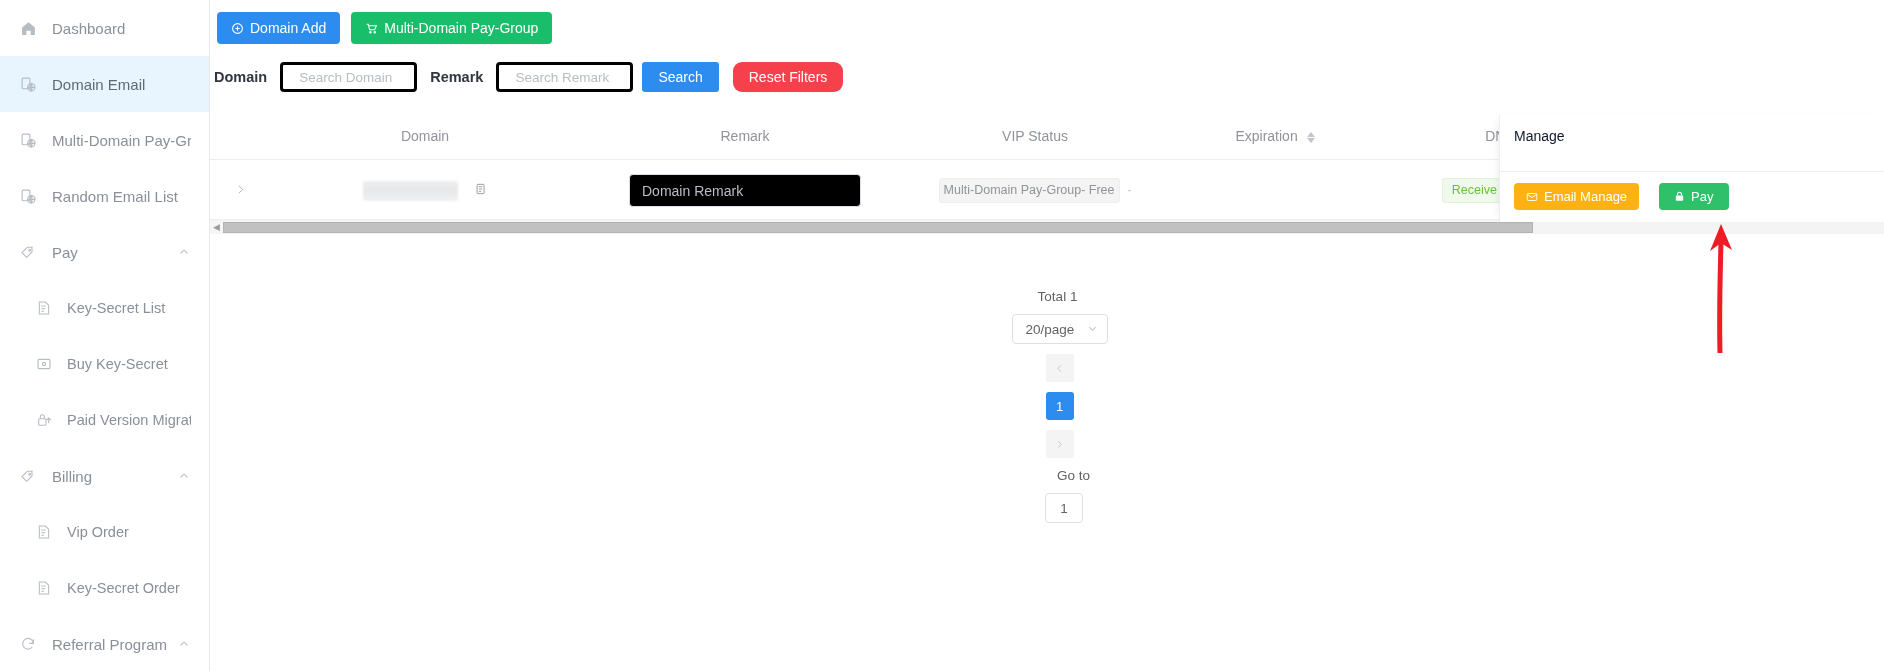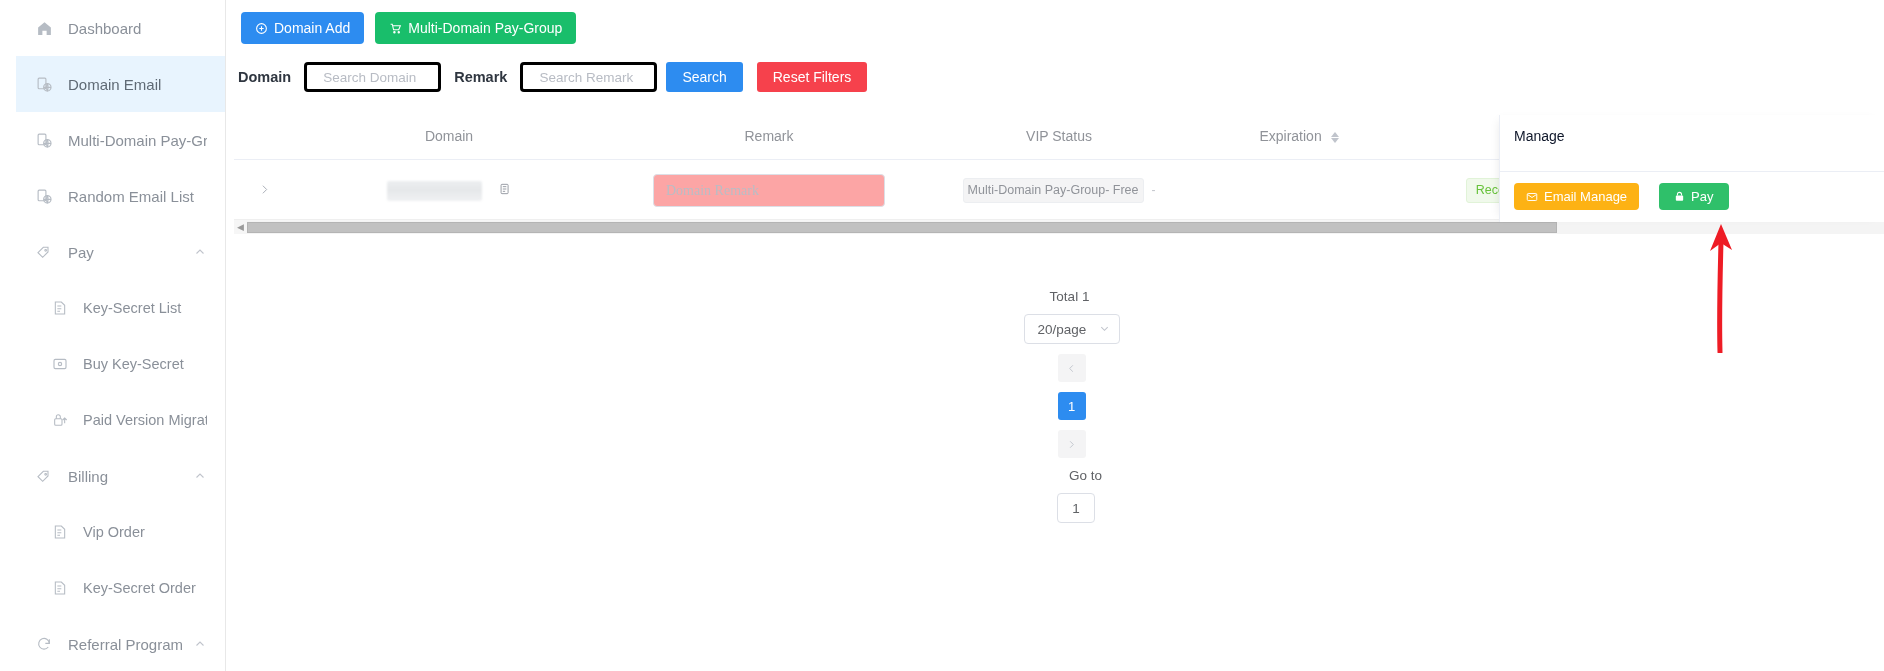--- a/index.html
+++ b/index.html
@@ -15,21 +15,20 @@
 
   
   .sidebar {
     width: 210px;
     flex: 0 0 210px;
     height: 671px;
     background: #ffffff;
     border-right: 1px solid #e8e8e8;
     overflow: hidden;
     position: relative;
-    margin-left: 16px;
   }
   .nav-item {
     height: 56px;
     display: flex;
     align-items: center;
     padding: 0 18px;
     color: #8a9099;
     font-size: 15px;
     cursor: pointer;
     white-space: nowrap;
@@ -51,21 +50,20 @@
   }
   .nav-item .chev svg { display: block; }
 
   
   .main {
     flex: 1 1 auto;
     height: 671px;
     background: #ffffff;
     position: relative;
     overflow: hidden;
-    margin-left: 8px;
   }
 
   .toolbar { padding: 12px 0 0 7px; display: flex; gap: 11px; align-items: center; }
   .btn {
     border: none;
     border-radius: 4px;
     font-size: 14px;
     font-family: "Liberation Sans", sans-serif;
     color: #fff;
     display: inline-flex;
@@ -95,21 +93,21 @@
     font-size: 13.5px;
     font-family: "Liberation Sans", sans-serif;
     color: #606266;
     background: #fff;
     outline: none;
   }
   .ipt::placeholder { color: #b8bcc4; }
   .ipt-domain { width: 137px; }
   .ipt-remark { width: 137px; }
   .btn-search { background: #2d8cf0; padding: 0 16px; height: 30px; border-radius: 3px; }
-  .btn-reset  { background: #f6414c; padding: 0 16px; height: 30px; border-radius: 3px; margin-left: 5px; }
+  .btn-reset  { background: #f6414c; padding: 0 16px; height: 30px; border-radius: 9px; margin-left: 5px; }
 
   
   .table-wrap {
     margin-top: 22px;
     position: relative;
     height: 120px;
     border-top: 1px solid #ffffff;
   }
   .table-scroll {
     position: absolute;
@@ -157,24 +155,24 @@
   }
   .copy-ico { margin-left: 11px; color: #8b9099; vertical-align: middle; cursor: pointer; }
 
   .cell-input {
     width: 232px;
     height: 33px;
     border: 1px solid #dcdfe6;
     border-radius: 4px;
     padding: 0 12px;
     font-size: 14px;
-    font-family: Liberation Serif, serif;
+    font-family: Liberation Sans, sans-serif;
     color: #606266;
     outline: none;
-    background: #fca5a5;
+    background: #000000;
   }
   .cell-input::placeholder { color: #b9bdc5; }
 
   .tag {
     display: inline-block;
     background: #f4f4f5;
     border: 1px solid #eceef1;
     color: #909399;
     font-size: 12.5px;
     border-radius: 3px;

